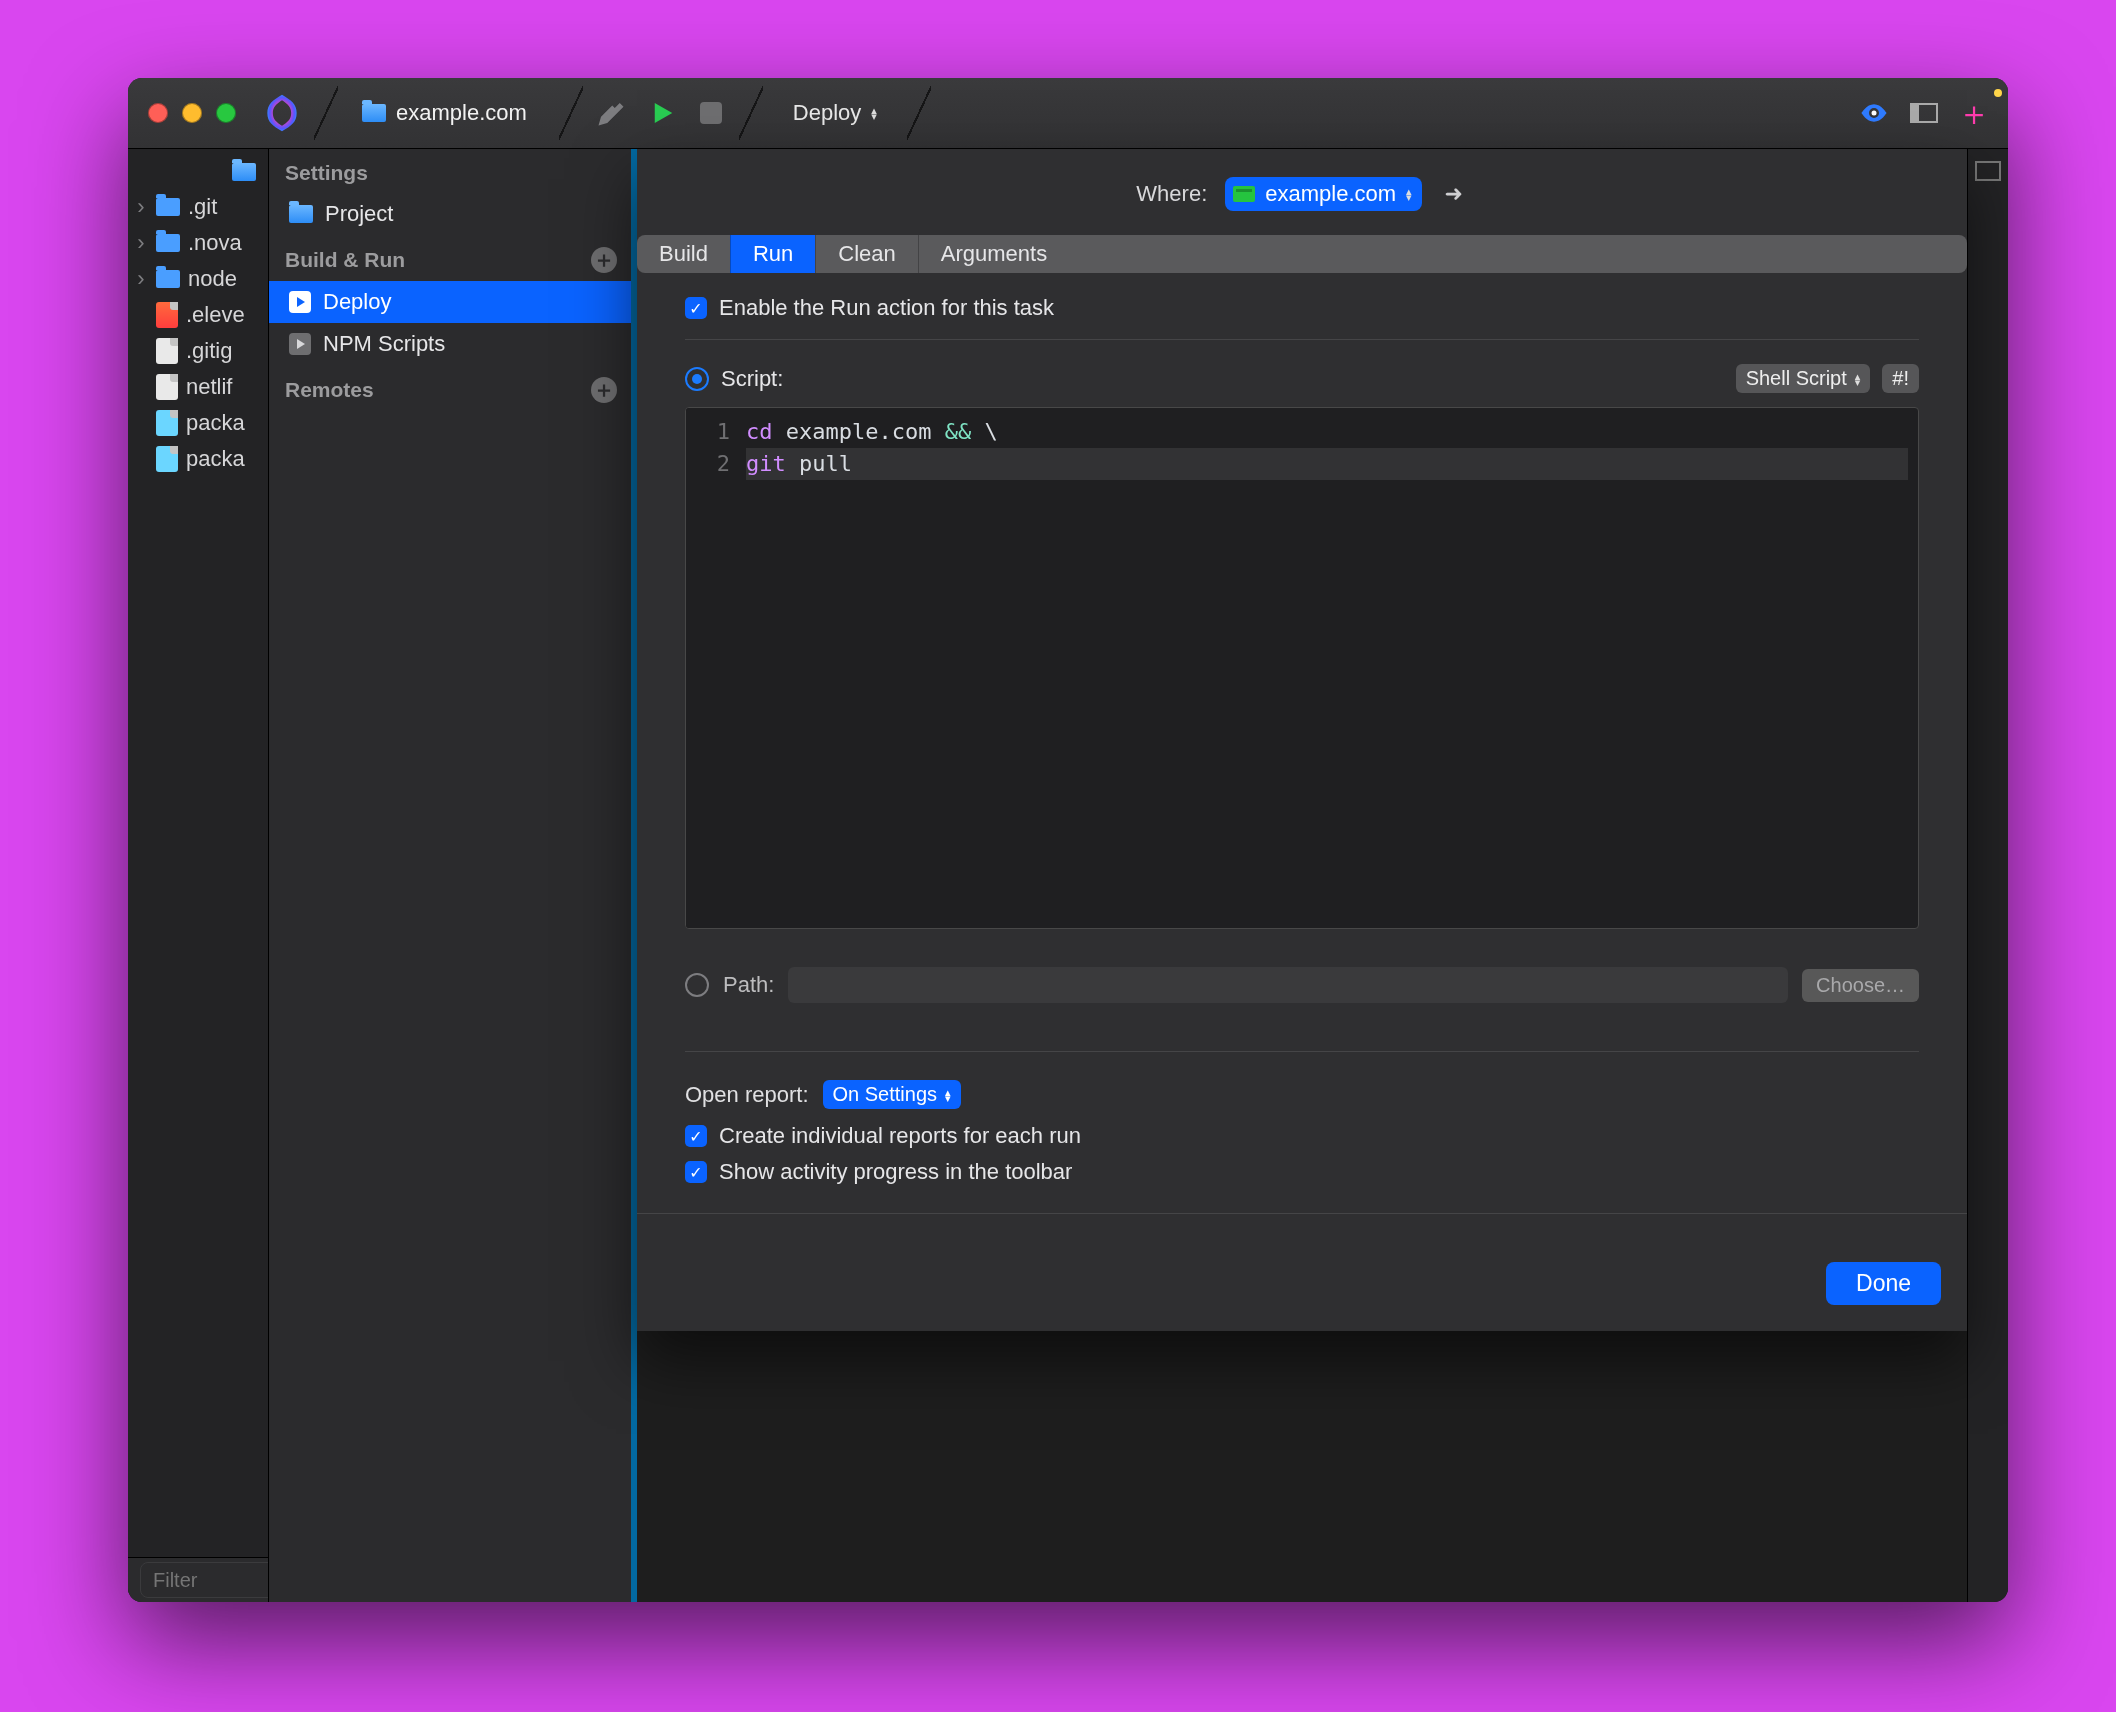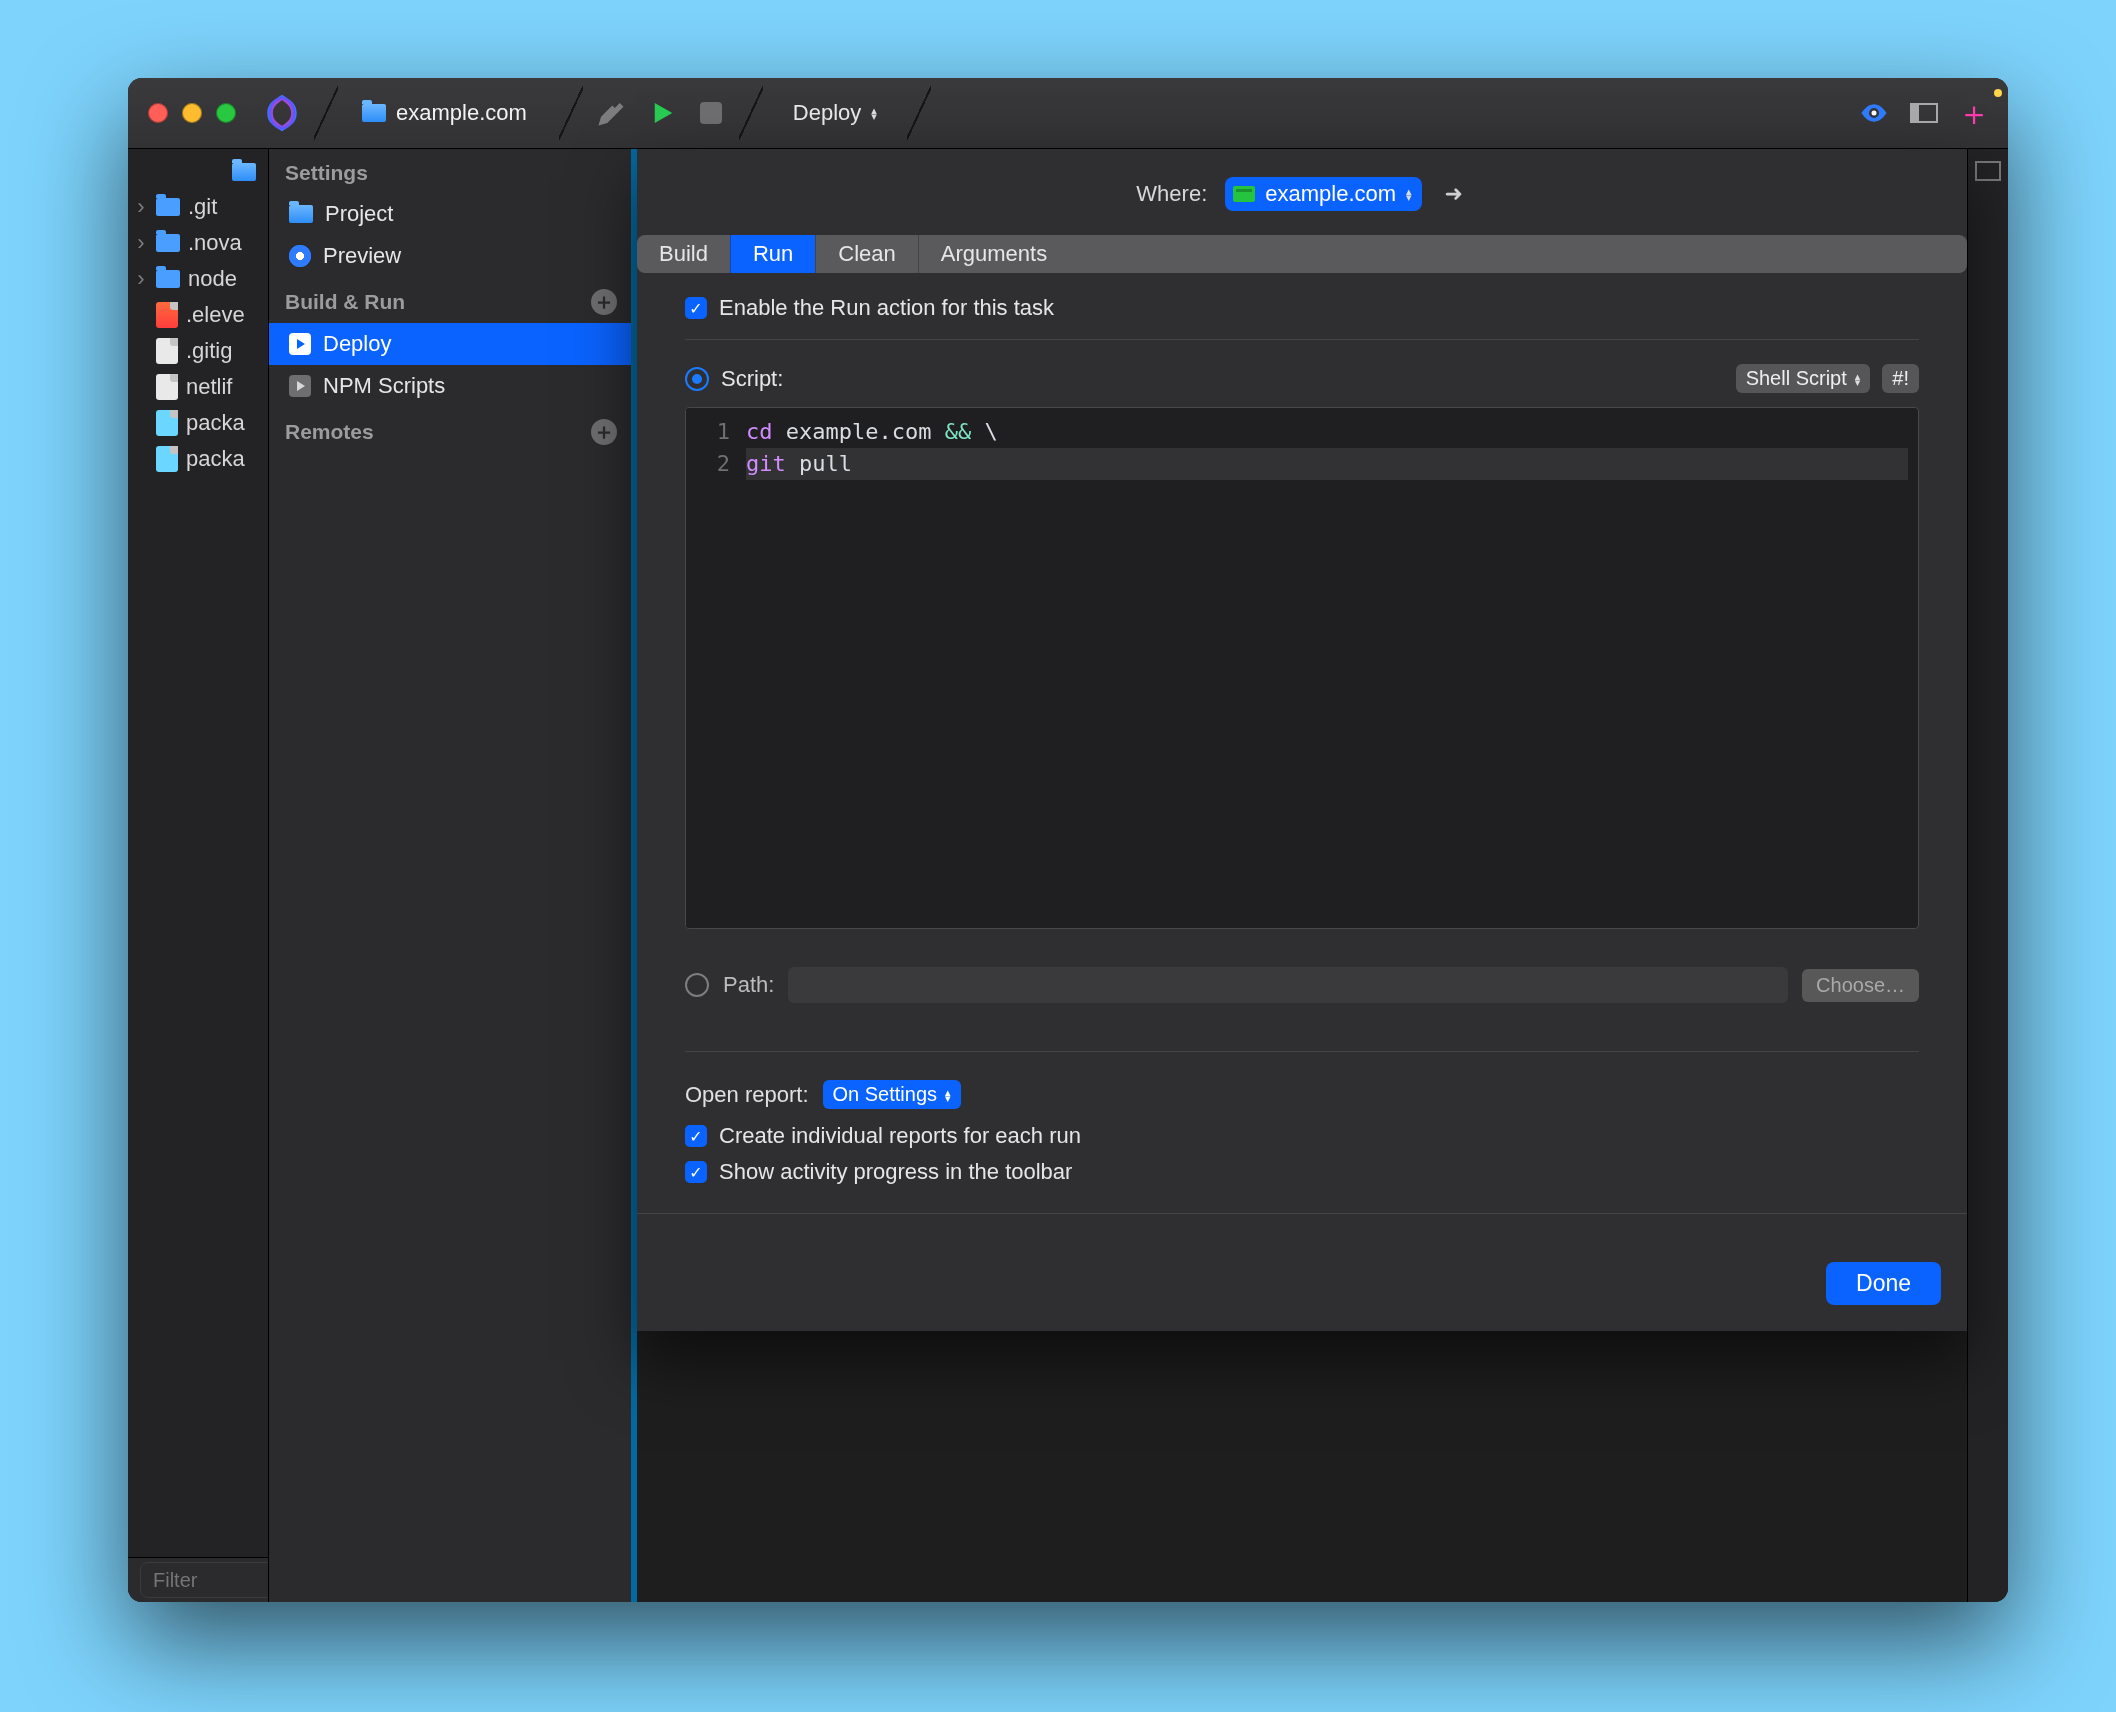--- a/index.html
+++ b/index.html
@@ -8,21 +8,21 @@
     background: #000;
     font-family: -apple-system, "Helvetica Neue", Arial, sans-serif;
     font-size: 13px;
     color: #c8c8c8;
     -webkit-font-smoothing: antialiased;
   }
   .stage {
     width: 2116px;
     height: 1712px;
     position: relative;
-    background: #7dd3fc;
+    background: #d946ef;
     text-decoration: underline;
   }
   .window {
     position: absolute;
     left: 128px;
     top: 78px;
     width: 1880px;
     height: 1524px;
     background: #1e1e1e;
     border-radius: 14px;
@@ -380,24 +380,20 @@
         </div>
       </div>
 
       <div class="settings">
         <div class="sec-head">
           <span>Settings</span>
         </div>
         <div class="srow">
           <span class="folder-mini" style="background:linear-gradient(#6bb7ff,#2d8df6);"></span>
           <span>Project</span>
-        </div>
-        <div class="srow">
-          <span class="eye-ic"></span>
-          <span>Preview</span>
         </div>
 
         <div class="sec-head">
           <span>Build &amp; Run</span>
           <span class="sec-add">＋</span>
         </div>
         <div class="srow sel">
           <span class="play-box sel">
               <span class="tri"></span>
             </span>

